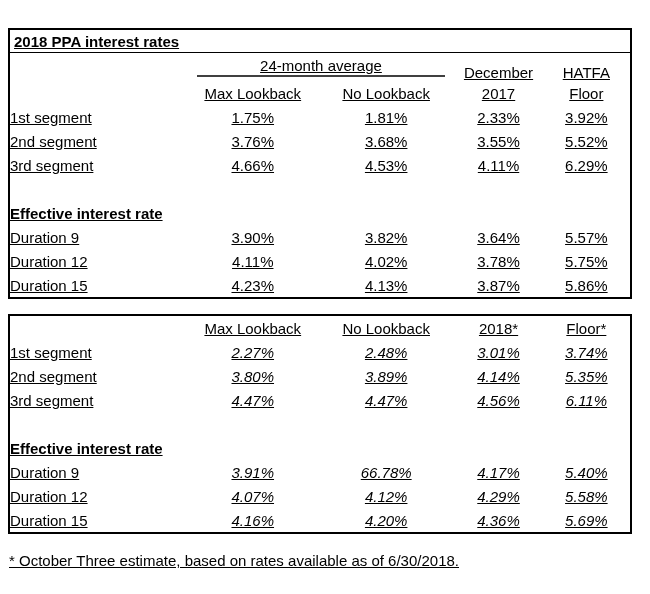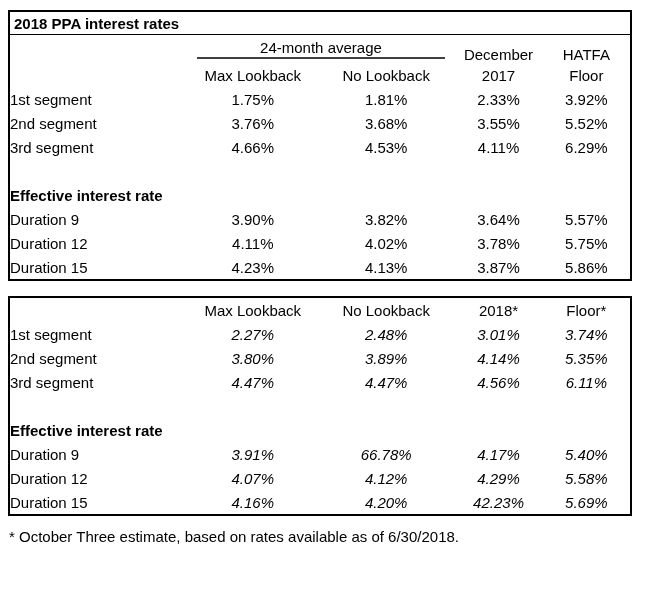--- a/index.html
+++ b/index.html
@@ -6,21 +6,22 @@
     margin: 0;
     padding: 0;
     background: #ffffff;
     width: 650px;
     height: 594px;
     overflow: hidden;
     font-family: "Liberation Sans", sans-serif;
     color: #000000;
   }
   .wrap {
-    padding: 10px 0 0 8px;
+    padding: 28px 0 0 8px;
+    text-decoration: underline;
   }
   table.ppa {
     border-collapse: collapse;
     table-layout: fixed;
     width: 624px;
     border: 2px solid #000000;
     background: #ffffff;
   }
   table.ppa td {
     font-size: 15px;
@@ -43,21 +44,21 @@
     text-align: center;
     margin: 4px 9px;
     border-bottom: 2px solid #404040;
     padding-bottom: 1px;
   }
   td.section-hdr { font-weight: bold; padding-left: 4px; text-align: left; }
   tr.blank-row td { height: 24px; }
   table.t2019 td.val { font-style: italic; }
   .footnote {
     font-size: 15px;
-    margin: 12px 0 0 1px;
+    margin: 18px 0 0 1px;
   }
   .gap { height: 15px; }
 </style>
 </head>
 <body>
 
 <div class="wrap">
 
   <table class="ppa t2018">
     <colgroup>
@@ -201,21 +202,21 @@
         <td class="label-cell">Duration 12</td>
         <td class="ctr val">4.07%</td>
         <td class="ctr val">4.12%</td>
         <td class="ctr val">4.29%</td>
         <td class="ctr val">5.58%</td>
       </tr>
       <tr>
         <td class="label-cell">Duration 15</td>
         <td class="ctr val">4.16%</td>
         <td class="ctr val">4.20%</td>
-        <td class="ctr val">42.23%</td>
+        <td class="ctr val">4.36%</td>
         <td class="ctr val">5.69%</td>
       </tr>
     </tbody>
   </table>
 
   <div class="footnote">* October Three estimate, based on rates available as of 6/30/2018.</div>
 
 </div>
 
 </body></html>

